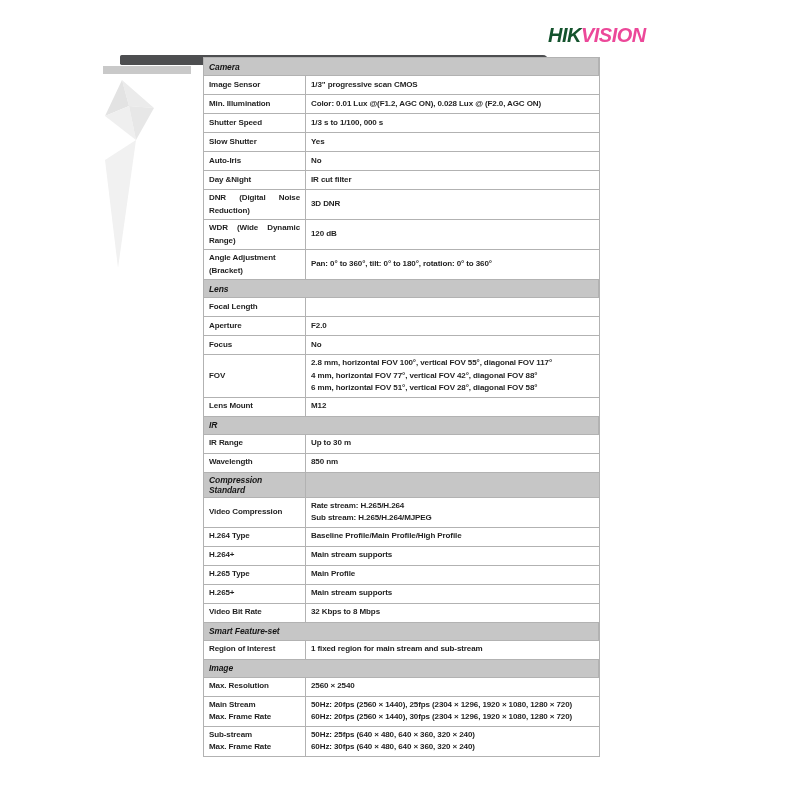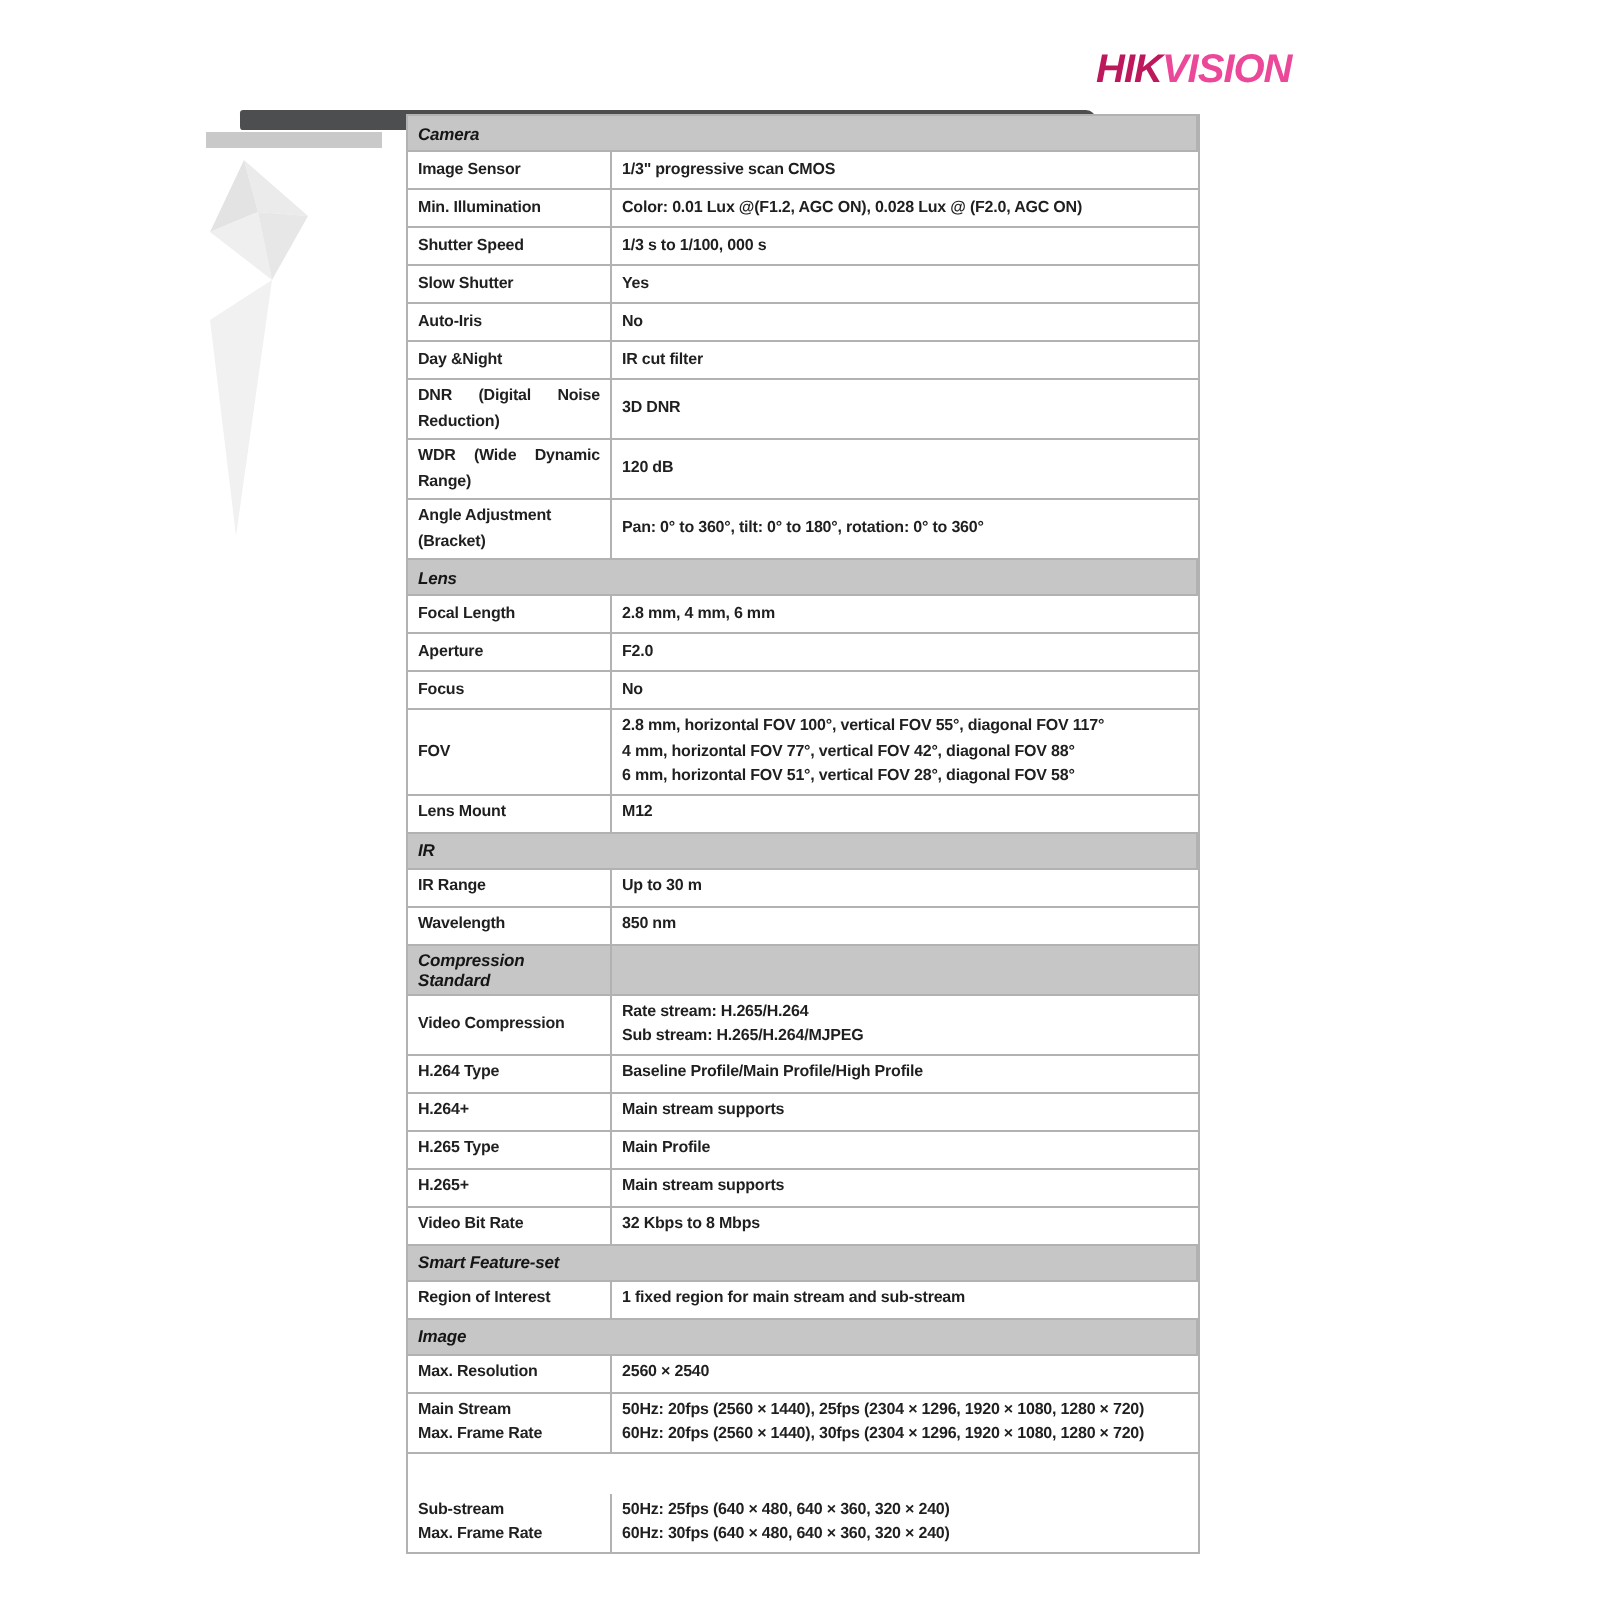--- a/index.html
+++ b/index.html
@@ -13,21 +13,21 @@
     overflow:hidden;
   }
 
   
   .logo {
     position:absolute; left:548px; top:24px;
     font-style:italic; font-weight:700;
     font-size:20px; letter-spacing:-0.5px;
     white-space:nowrap;
   }
-  .logo .hik    { color:#be185d; }
+  .logo .hik    { color:#14532d; }
   .logo .vision { color:#ec4899; }
 
   
   .rule-bar {
     position:absolute; left:120px; top:55px;
     width:428px; height:10px;
     background:#4d4e50;
     border-radius:2px 6px 6px 2px;
   }
   .rule-bar-sub {
@@ -49,21 +49,21 @@
     border:1px solid #b2b2b2;
     background:#ffffff;
     font-size:8px;
     letter-spacing:-0.1px;
   }
   .tr {
     display:grid;
     grid-template-columns:102px 1fr;
     border-bottom:1px solid #b2b2b2;
   }
-  .tr:last-child { border-bottom:none;margin-top:20px; }
+  .tr:last-child { border-bottom:none; }
   .tr.merged { display:block; }
   .td {
     display:flex; align-items:center;
     min-height:18px;
     padding:2px 5px;
   }
   .label-cell { border-right:1px solid #b2b2b2; font-weight:700; }
   .value-cell { font-weight:700; }
   .cell-inner { width:100%; }
   .line { line-height:12.5px; }
@@ -213,25 +213,20 @@
       <div class="td label-cell">
         <span class="section-title">Lens</span>
       </div>
     </div>
     <div class="tr">
       <div class="td label-cell">
         <div class="cell-inner">
           <div class="line">Focal Length</div>
         </div>
       </div>
-      <div class="td value-cell">
-        <div class="cell-inner">
-          <div class="line">2.8 mm, 4 mm, 6 mm</div>
-        </div>
-      </div>
     </div>
     <div class="tr">
       <div class="td label-cell">
         <div class="cell-inner">
           <div class="line">Aperture</div>
         </div>
       </div>
       <div class="td value-cell">
         <div class="cell-inner">
           <div class="line">F2.0</div>

